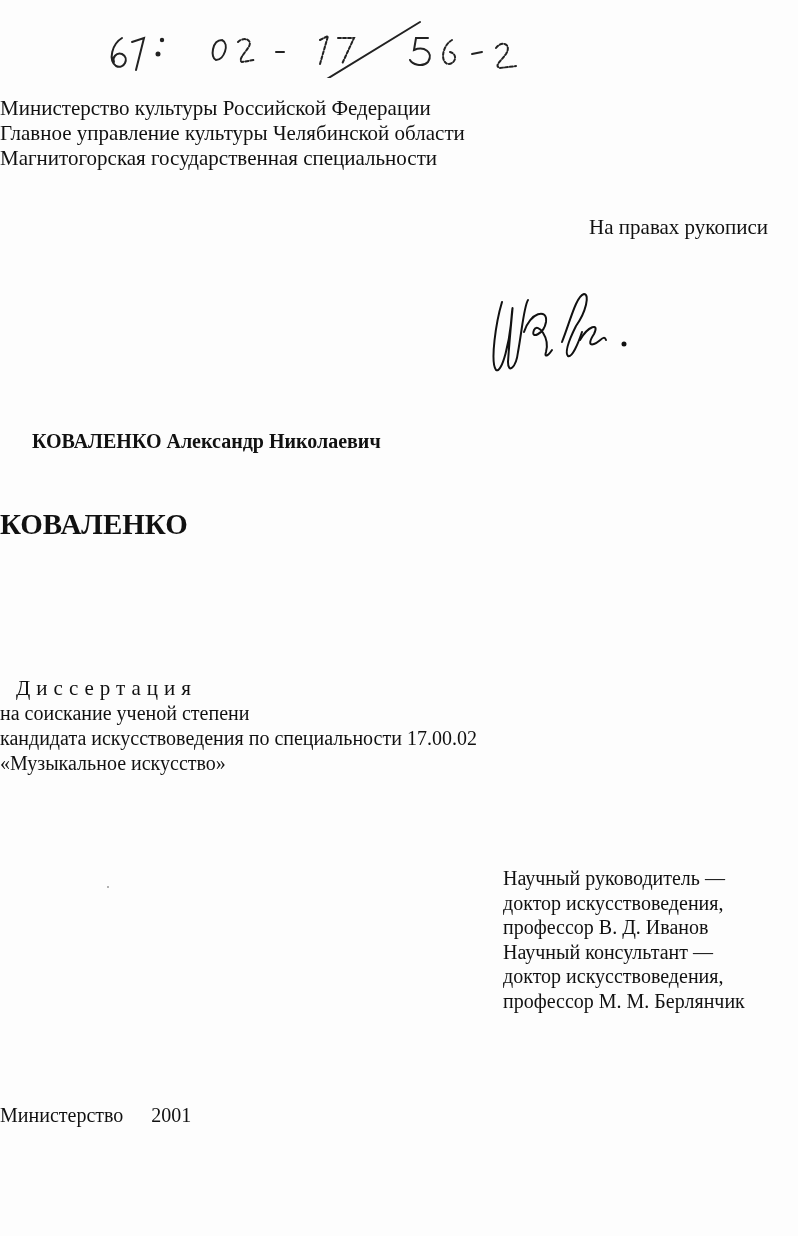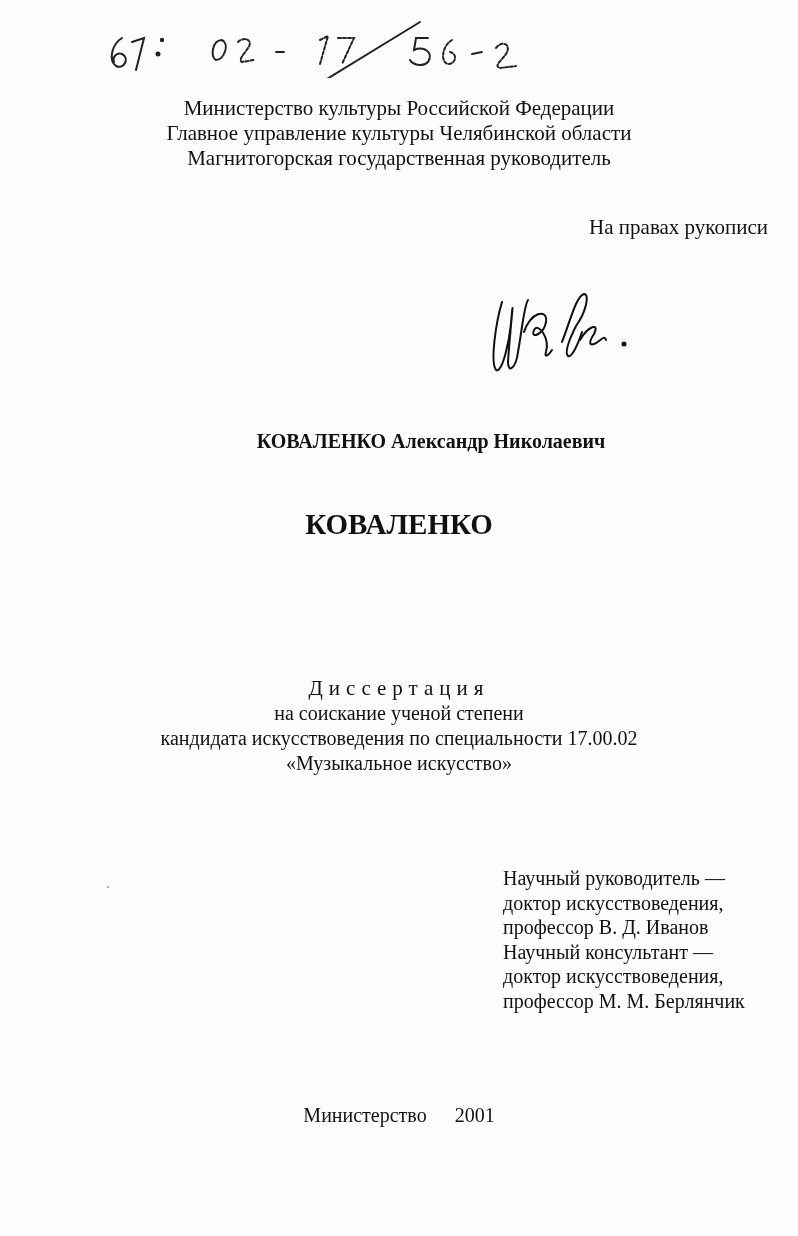--- a/index.html
+++ b/index.html
@@ -1,33 +1,33 @@
 <!DOCTYPE html>
 <html><head>
 <meta charset="utf-8">
 <style>
   html, body { margin:0; padding:0; }
   body {
     width:798px; height:1236px; background:#fdfdfd; position:relative; overflow:hidden;
     font-family:"Liberation Serif", "DejaVu Serif", serif; color:#111;
   }
   .abs { position:absolute; }
-  .center { left:0; width:798px; text-align:center; }
+  .center { left:0; width:798px; text-align:left; }
   .hand {
     left:98px; top:8px; width:460px; height:70px;
   }
   .hand svg { width:100%; height:100%; }
   .ministry { top:96px; font-size:21px; line-height:25px; }
   .ministry div { white-space:nowrap; }
   .rights { top:215px; right:30px; font-size:21px;margin-left:28px; }
   .sig { left:490px; top:282px; width:150px; height:100px; }
   .author { top:430px; font-size:20px; font-weight:bold;padding-left:32px; }
   .title { top:508px; font-size:29px; font-weight:bold; line-height:33px; }
   .diss { top:676px; font-size:20px; line-height:25px; }
-  .diss .spaced { letter-spacing:6px; font-size:21px; }
+  .diss .spaced { letter-spacing:6px; font-size:21px;margin-left:16px; }
   .adv { left:503px; top:866px; font-size:20px; line-height:24.5px; white-space:nowrap; }
   .city { top:1104px; font-size:20px; }
   .city span.gap { display:inline-block; width:28px; }
   .speck { width:2px; height:2px; background:#999; border-radius:1px; }
 </style>
 </head>
 <body>
 
 <div class="abs hand">
   <svg viewBox="0 0 460 70" fill="none" stroke="#222" stroke-width="2" stroke-linecap="round">
@@ -55,21 +55,21 @@
 
     <path d="M374 46 L384 44"></path>
 
     <path d="M398 40 C404 32 414 36 408 46 C402 54 396 58 402 60 L418 58" stroke-dasharray="3 2"></path>
   </svg>
 </div>
 
 <div class="abs center ministry">
   <div>Министерство культуры Российской Федерации</div>
   <div>Главное управление культуры Челябинской области</div>
-  <div>Магнитогорская государственная руководитель</div>
+  <div>Магнитогорская государственная специальности</div>
 </div>
 
 <div class="abs rights">На правах рукописи</div>
 
 <div class="abs sig">
   <svg viewBox="0 0 150 100" width="150" height="100" fill="none" stroke="#111" stroke-width="2" stroke-linecap="round" stroke-linejoin="round">
     <path d="M12 20 C6 40 0 80 6 88 C12 92 20 60 22 30 C24 14 20 50 18 80 C18 92 26 86 28 70 C32 48 34 24 38 18"></path>
     <path d="M34 50 C40 30 58 26 56 40 C54 52 40 58 44 48 C48 40 60 56 56 70 C54 76 58 74 62 68"></path>
     <path d="M72 60 C80 40 86 14 94 12 C100 12 96 30 86 44 C80 56 74 70 78 74 C82 76 88 62 92 50"></path>
     <path d="M90 58 C98 44 110 40 104 52 C100 58 98 64 104 62 C110 60 114 52 116 58"></path>

